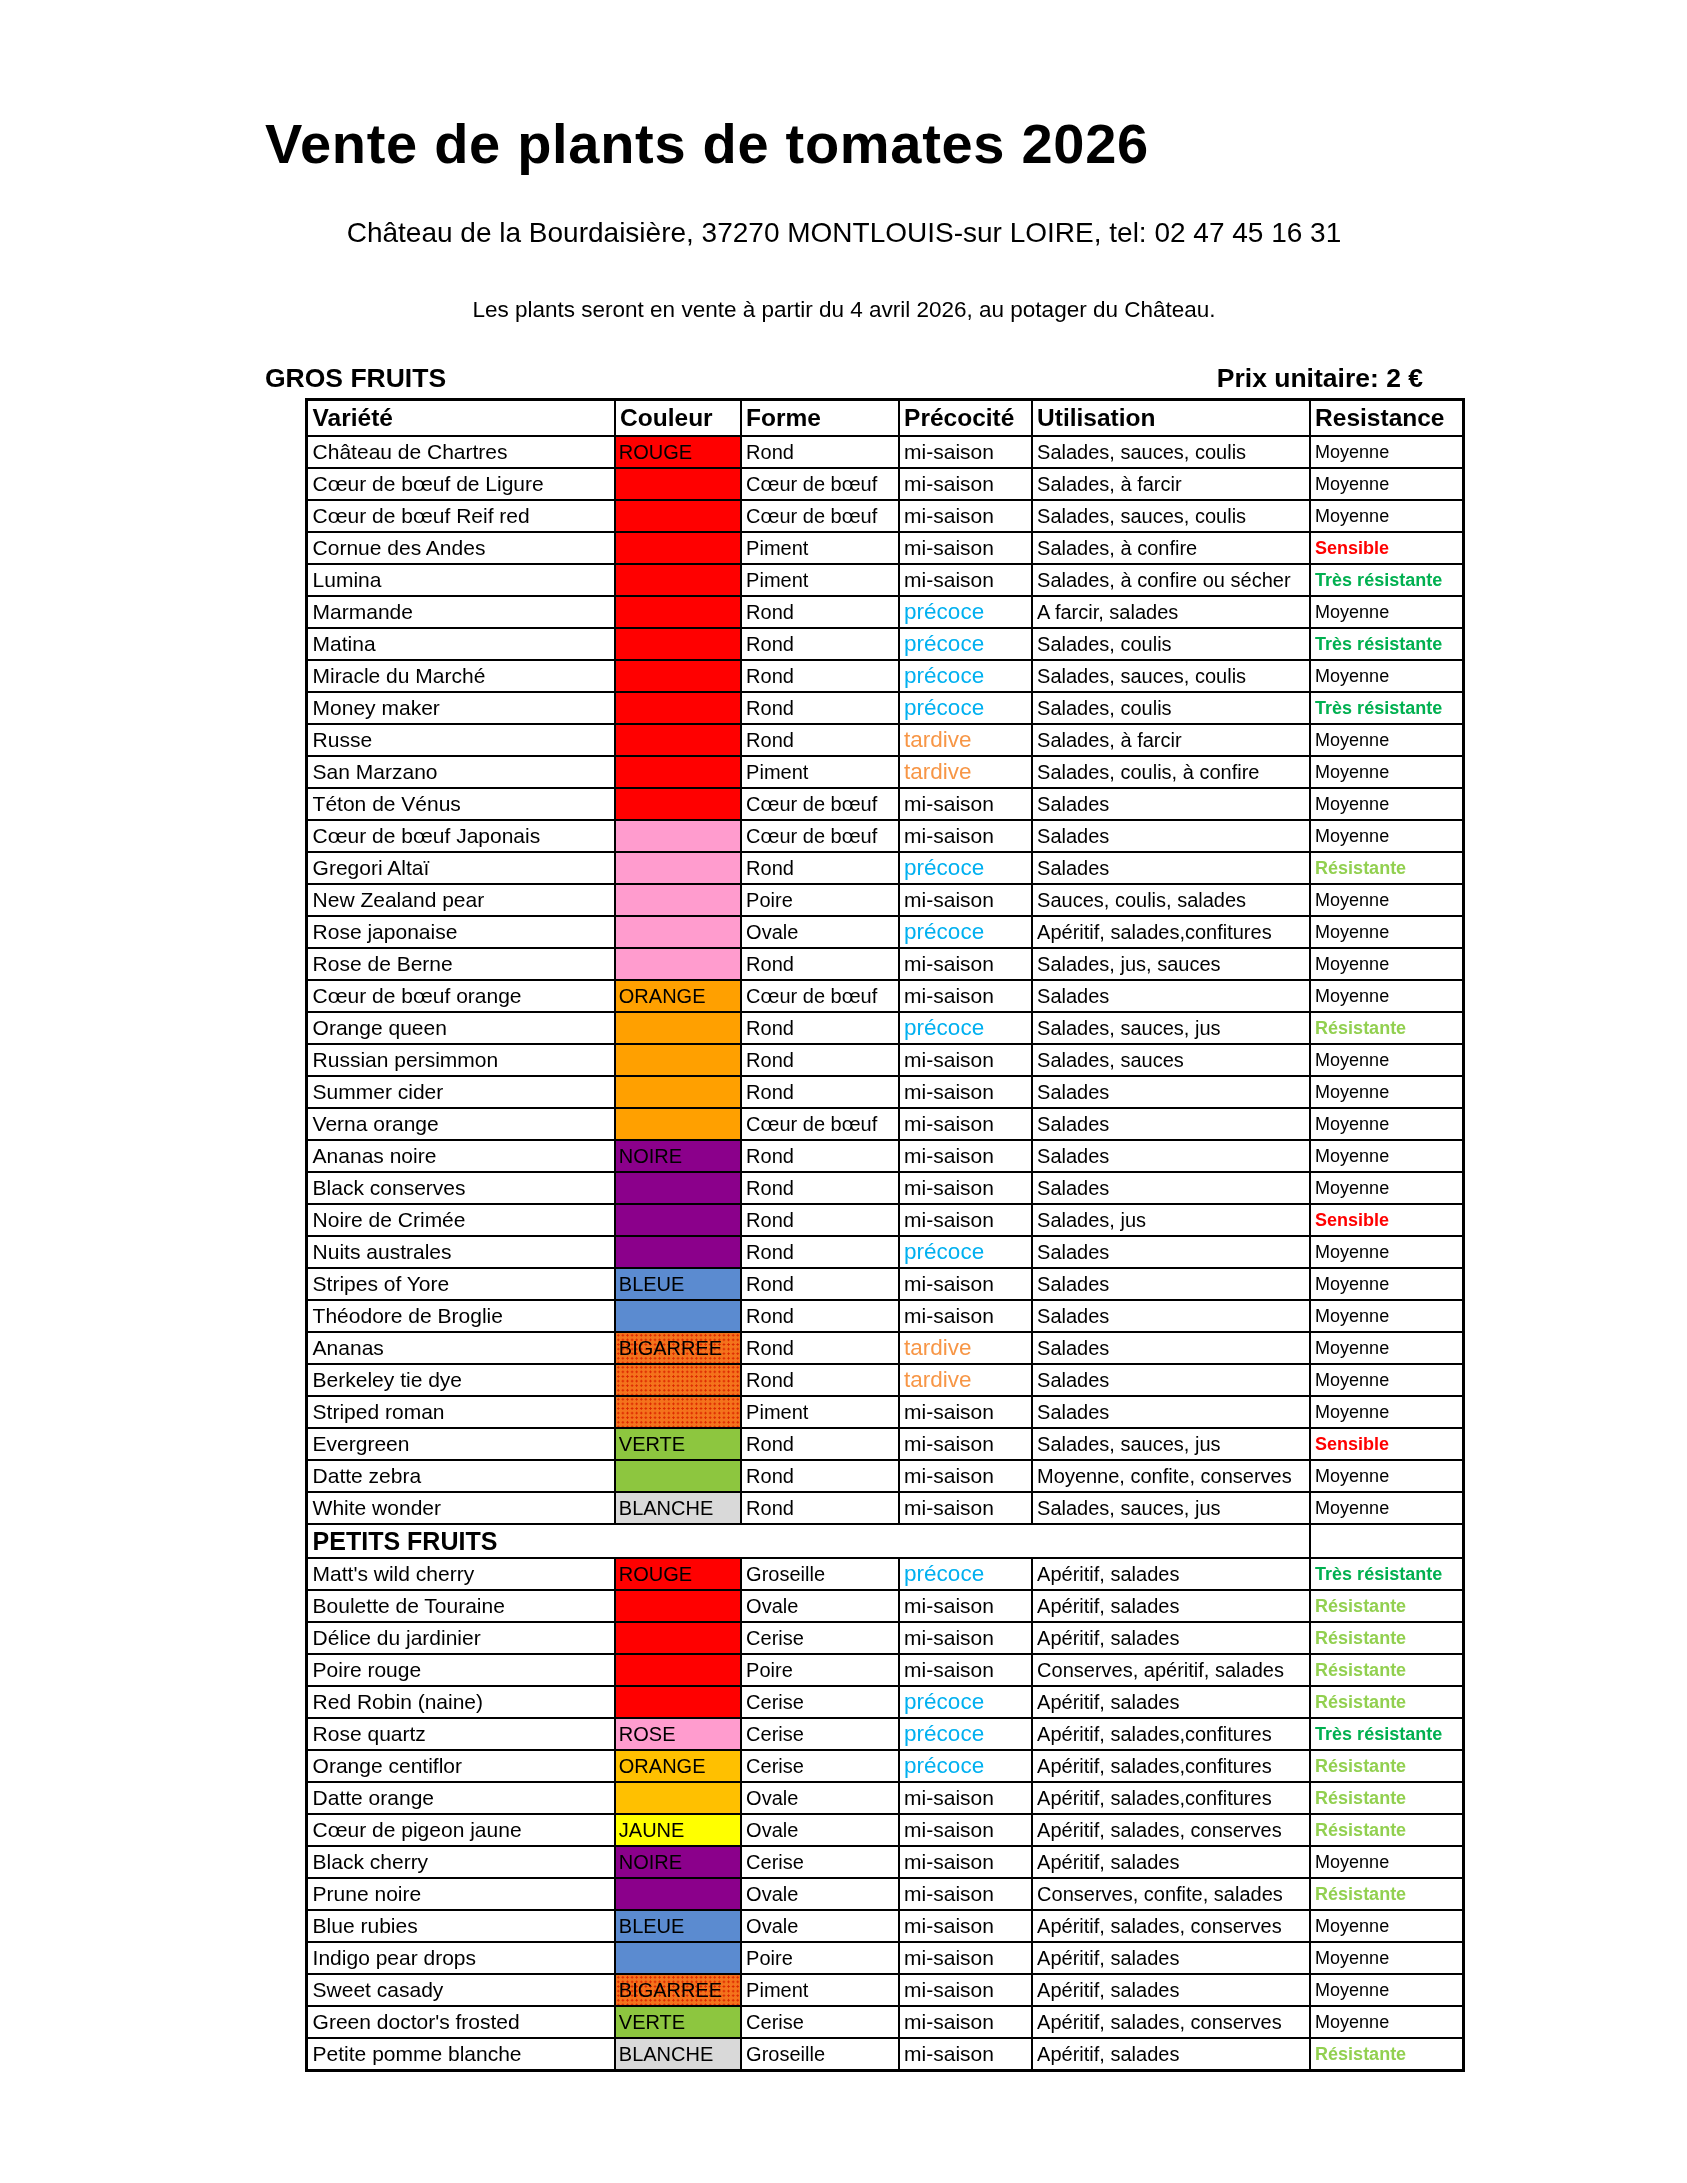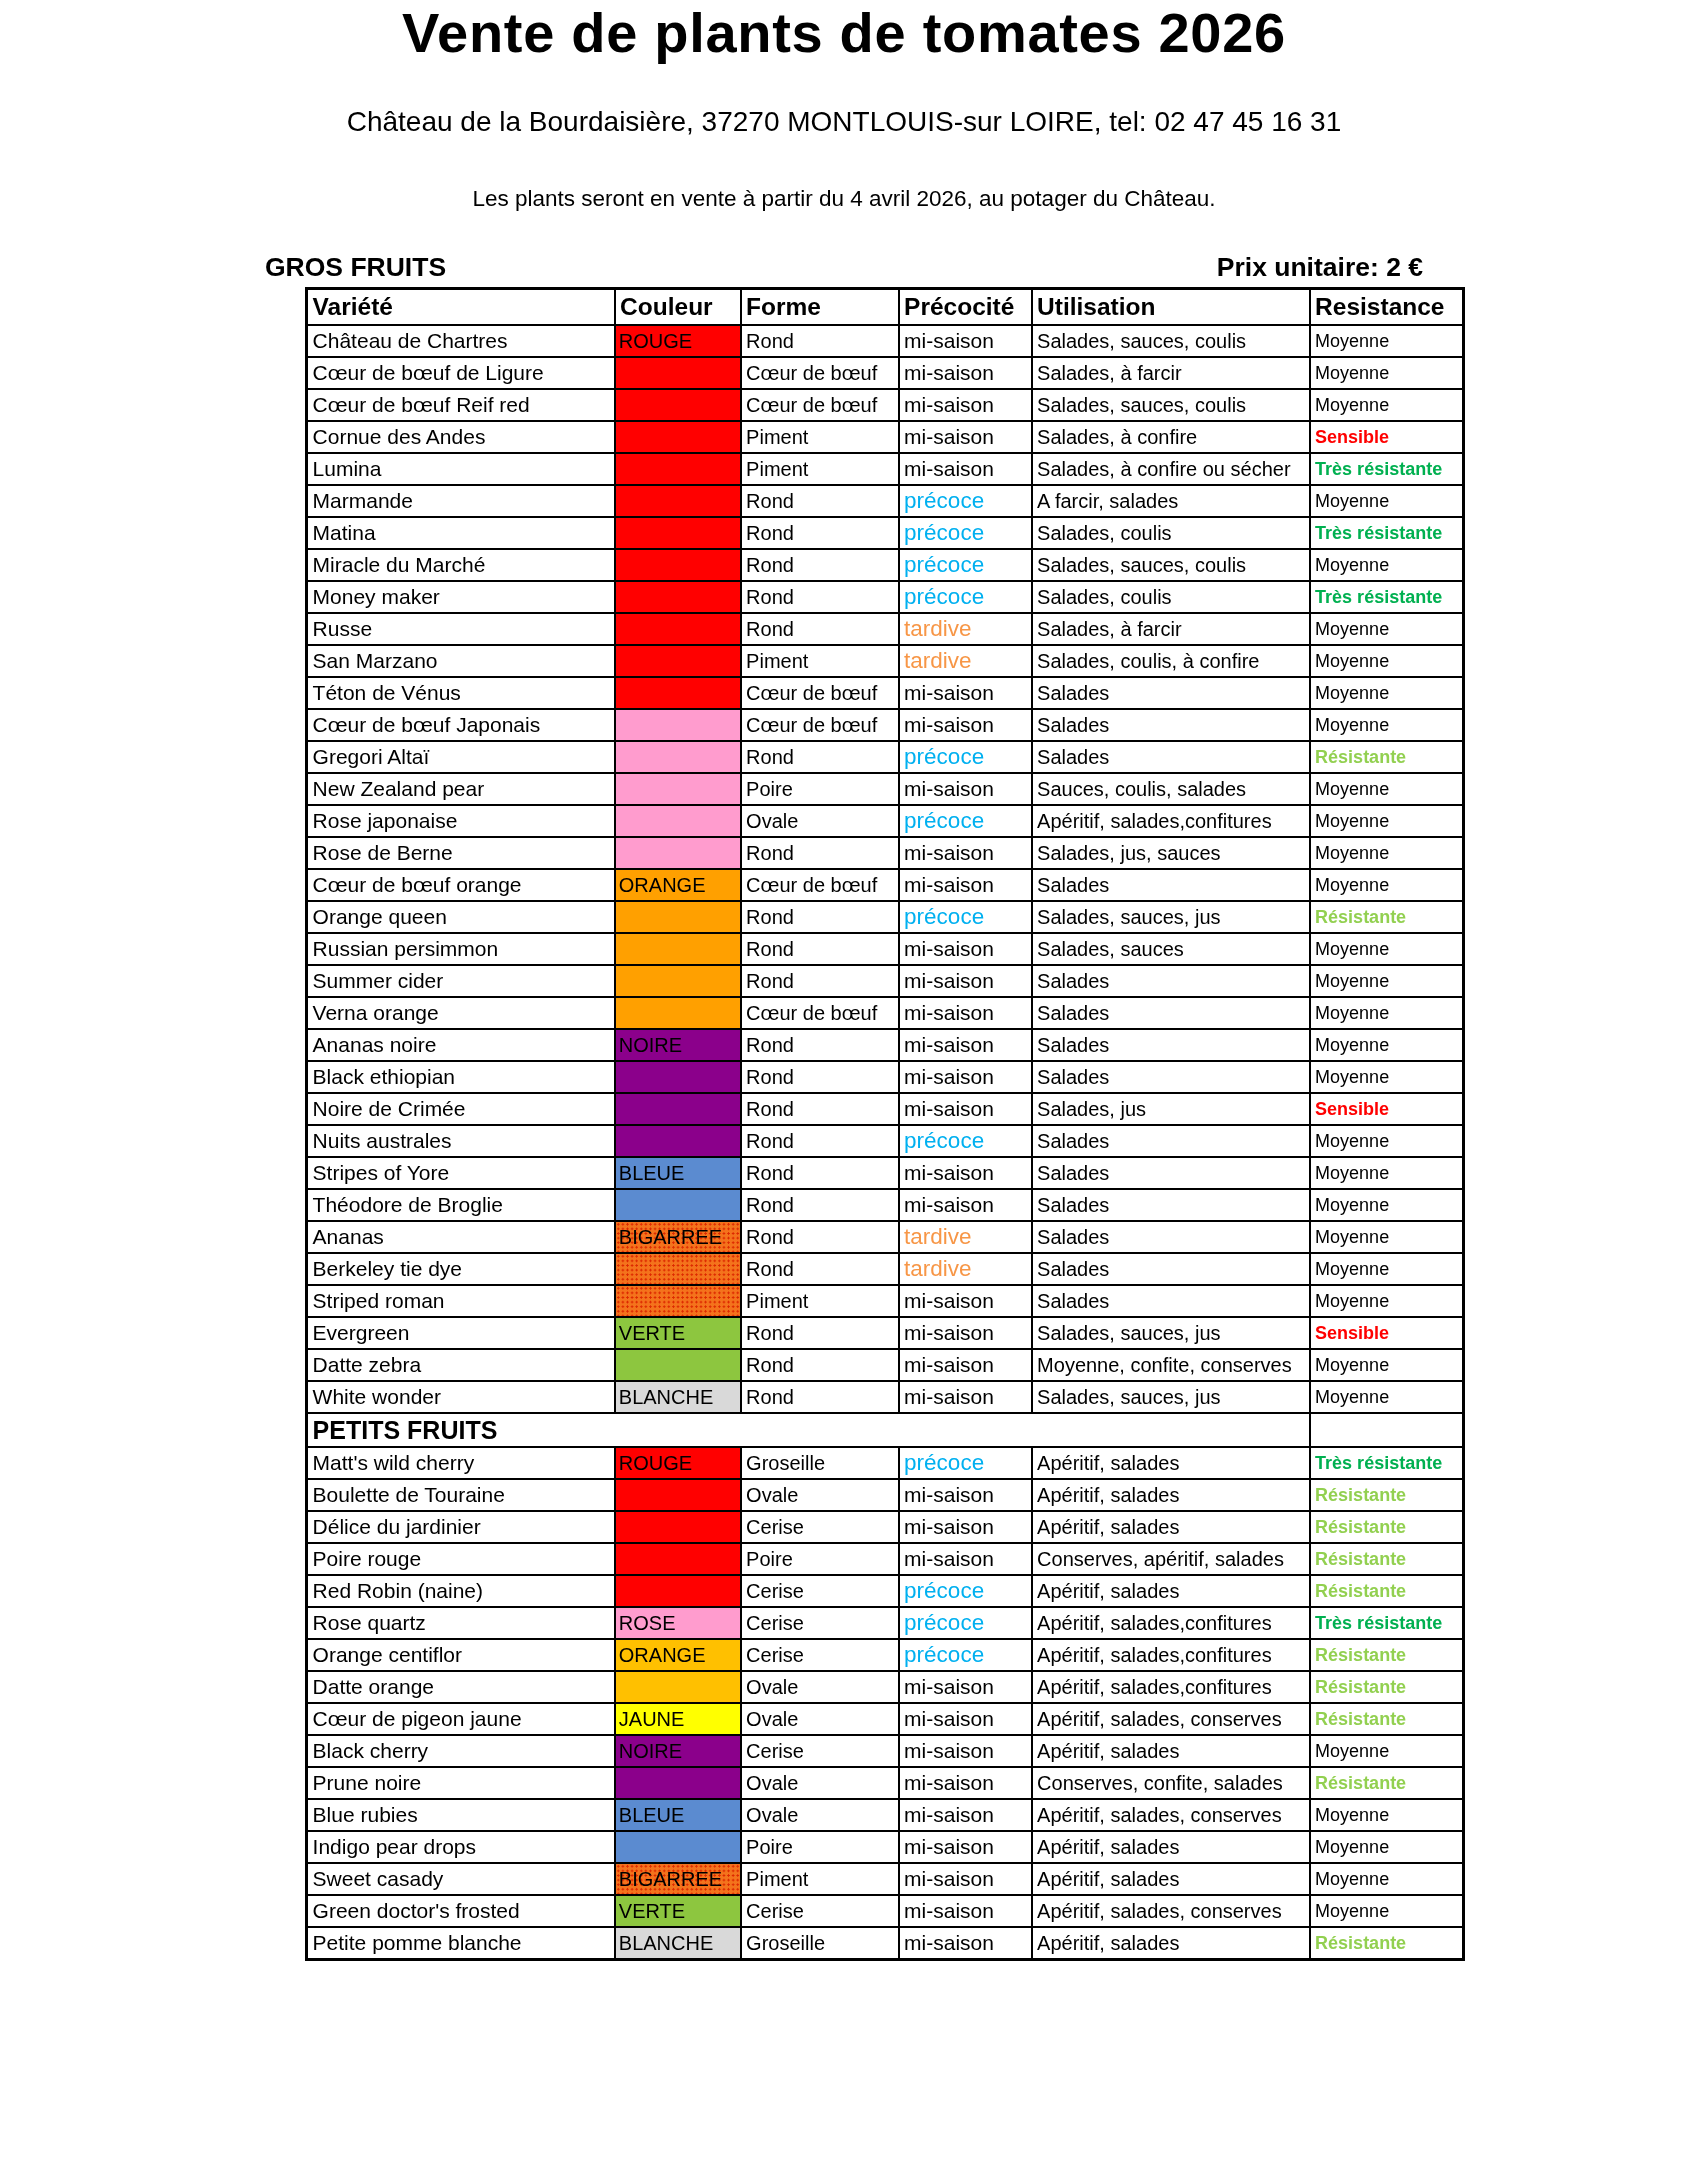--- a/index.html
+++ b/index.html
@@ -3,21 +3,21 @@
 <meta charset="utf-8">
 <style>
   html,body{margin:0;padding:0;background:#fff;}
   body{
     width:1687px;height:2183px;
     font-family:"Liberation Sans","DejaVu Sans",sans-serif;
     color:#000;position:relative;
   }
   .content{width:1158px;margin:0 auto 0 265px;}
   .doc-title{
-    text-align:center;
+    margin-top:111px;
     font-size:56px;font-weight:bold;letter-spacing:0.7px;
   }
   .doc-address{margin-top:41px;text-align:center;font-size:28px;}
   .doc-note{margin-top:48px;text-align:center;font-size:22.5px;}
   .section-bar{
     margin-top:40px;display:flex;justify-content:space-between;align-items:flex-end;
     font-size:26.5px;font-weight:bold;padding-bottom:4px;
   }
   table.plants{
     border-collapse:collapse;table-layout:fixed;width:1158px;
@@ -264,21 +264,21 @@
         </tr>
         <tr>
           <td class="variete">Ananas noire</td>
           <td class="couleur" style="background-color: rgb(139, 0, 139);">NOIRE</td>
           <td class="forme">Rond</td>
           <td class="precocite misaison">mi-saison</td>
           <td class="utilisation">Salades</td>
           <td class="resistance moyenne" style="color: rgb(0, 0, 0);">Moyenne</td>
         </tr>
         <tr>
-          <td class="variete">Black ethiopian</td>
+          <td class="variete">Black conserves</td>
           <td class="couleur" style="background-color: rgb(139, 0, 139);"></td>
           <td class="forme">Rond</td>
           <td class="precocite misaison">mi-saison</td>
           <td class="utilisation">Salades</td>
           <td class="resistance moyenne" style="color: rgb(0, 0, 0);">Moyenne</td>
         </tr>
         <tr>
           <td class="variete">Noire de Crimée</td>
           <td class="couleur" style="background-color: rgb(139, 0, 139);"></td>
           <td class="forme">Rond</td>

